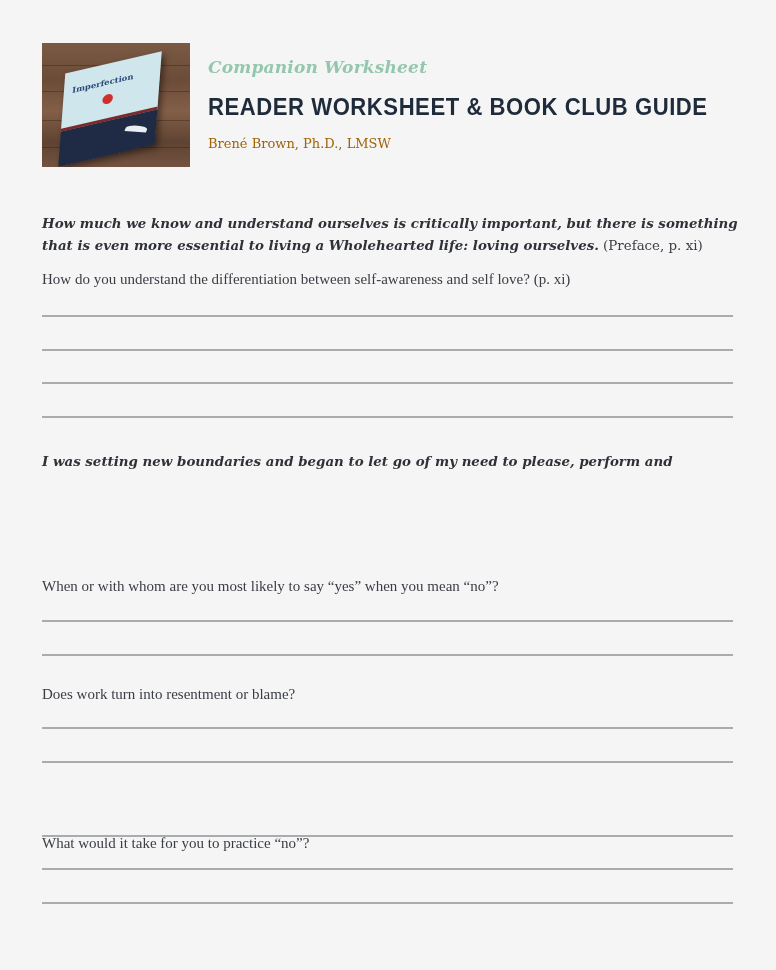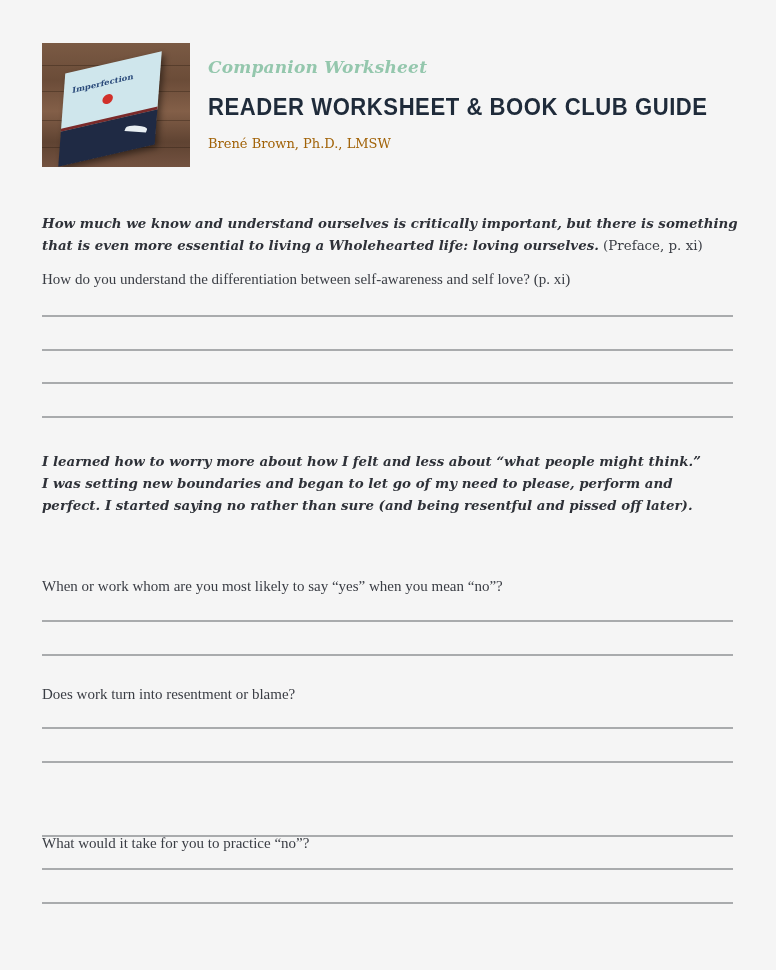--- a/index.html
+++ b/index.html
@@ -83,26 +83,24 @@
   <div><span>that is even more essential to living a Wholehearted life: loving ourselves.</span><span class="cite"> (Preface, p. xi)</span></div>
 </div>
 
 <div class="question" style="top:271px">How do you understand the differentiation between self-awareness and self love? (p. xi)</div>
 <div class="line" style="top:315px"></div>
 <div class="line" style="top:349px"></div>
 <div class="line" style="top:382px"></div>
 <div class="line" style="top:416px"></div>
 
 <div class="quote" style="top:450px">
-  <div>I learned how to worry more about how I felt and less about “what people might think.”</div>
   <div>I was setting new boundaries and began to let go of my need to please, perform and</div>
-  <div>perfect. I started saying no rather than sure (and being resentful and pissed off later).</div>
 </div>
 
-<div class="question" style="top:578px">When or work whom are you most likely to say “yes” when you mean “no”?</div>
+<div class="question" style="top:578px">When or with whom are you most likely to say “yes” when you mean “no”?</div>
 <div class="line" style="top:620px"></div>
 <div class="line" style="top:654px"></div>
 
 <div class="question" style="top:686px">Does work turn into resentment or blame?</div>
 <div class="line" style="top:727px"></div>
 <div class="line" style="top:761px"></div>
 
 <div class="question" style="top:835px">What would it take for you to practice “no”?</div>
 <div class="line" style="top:835px"></div>
 <div class="line" style="top:868px"></div>

